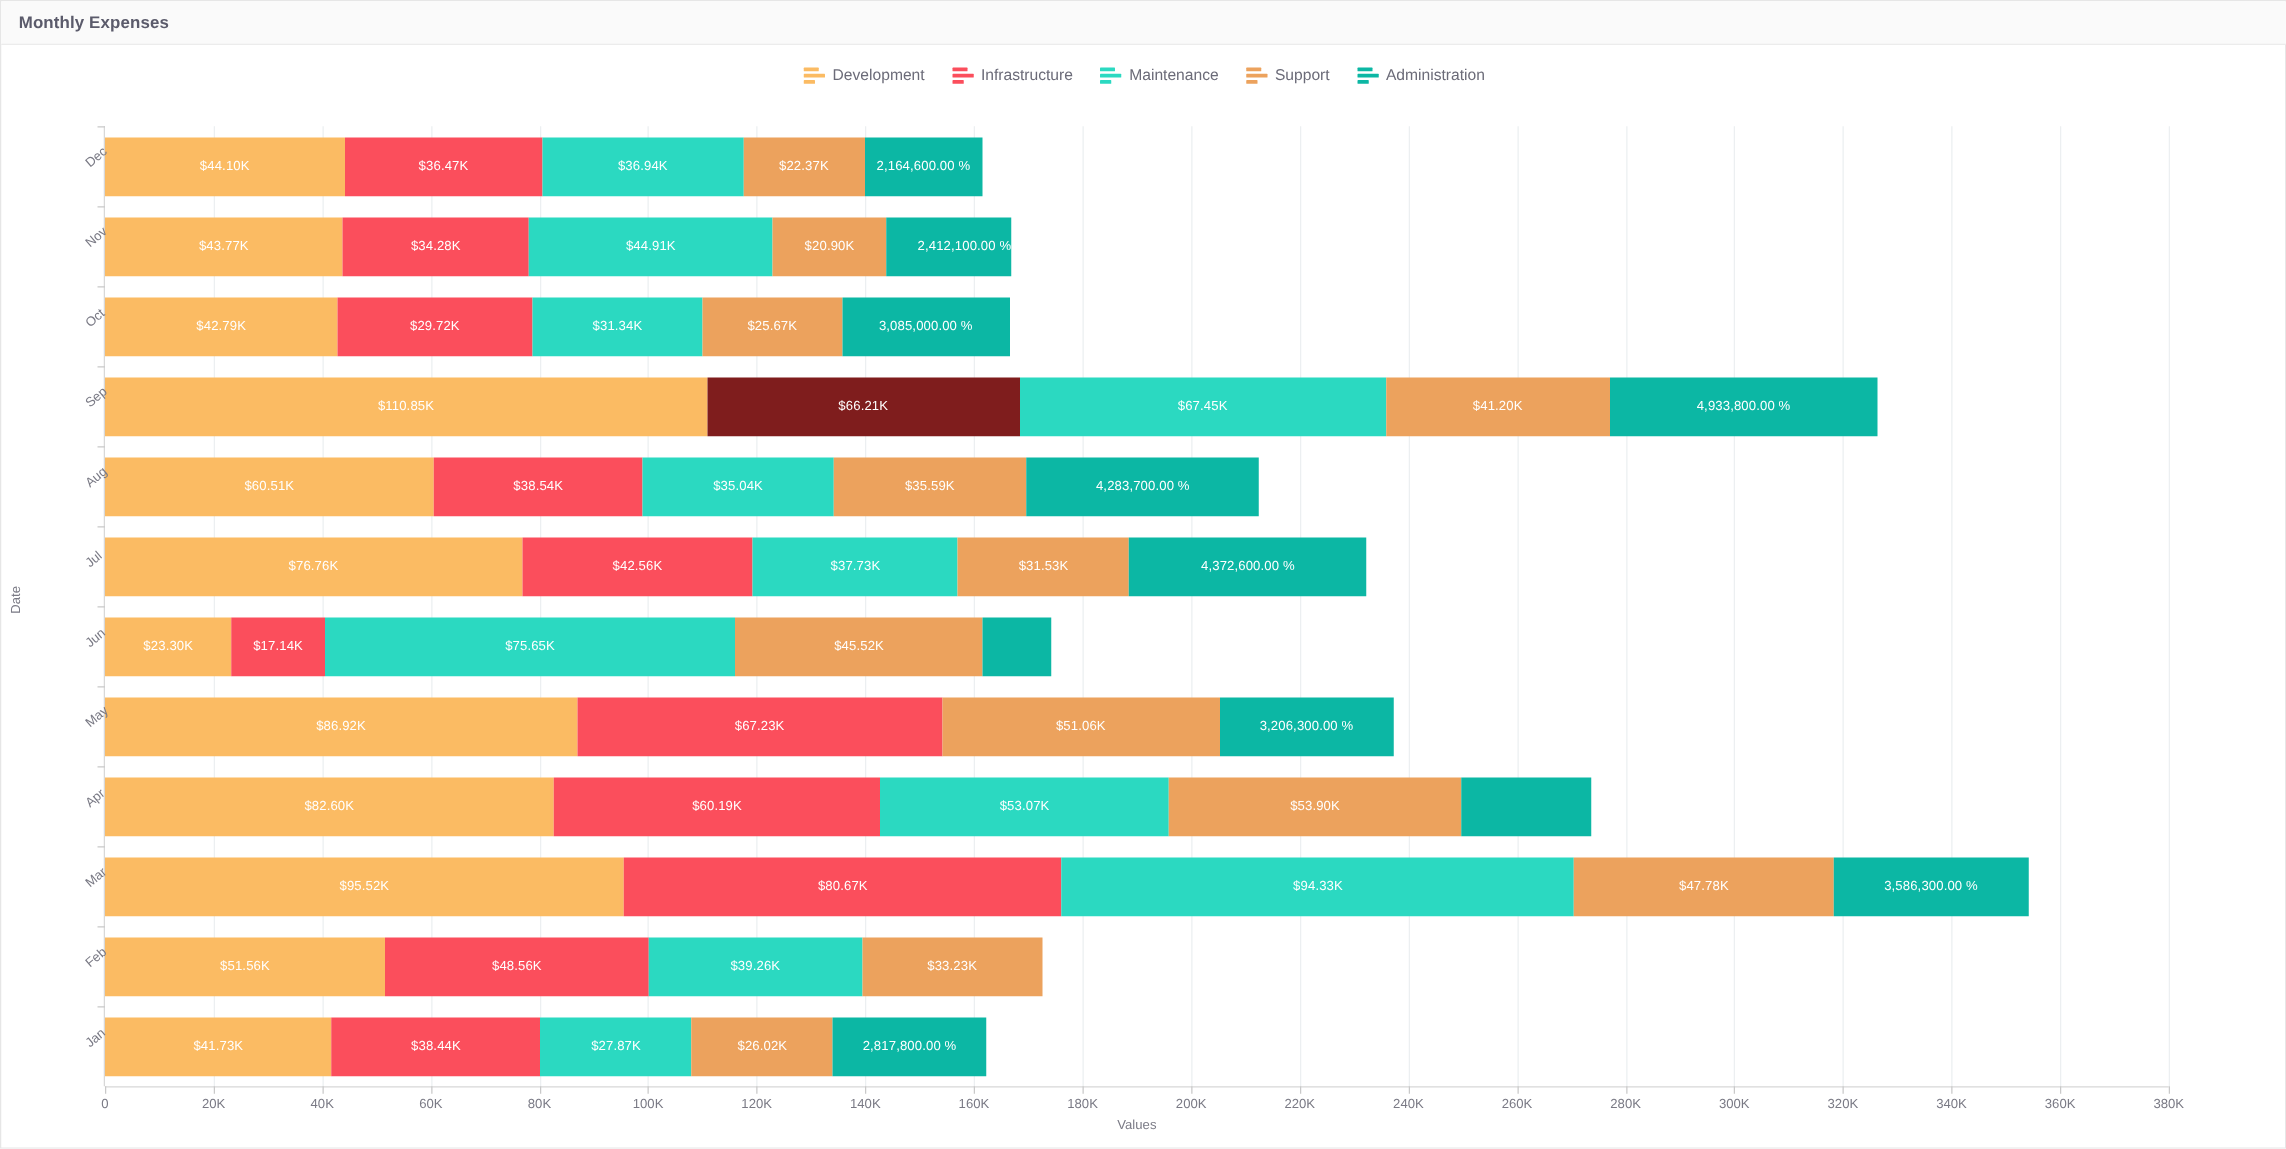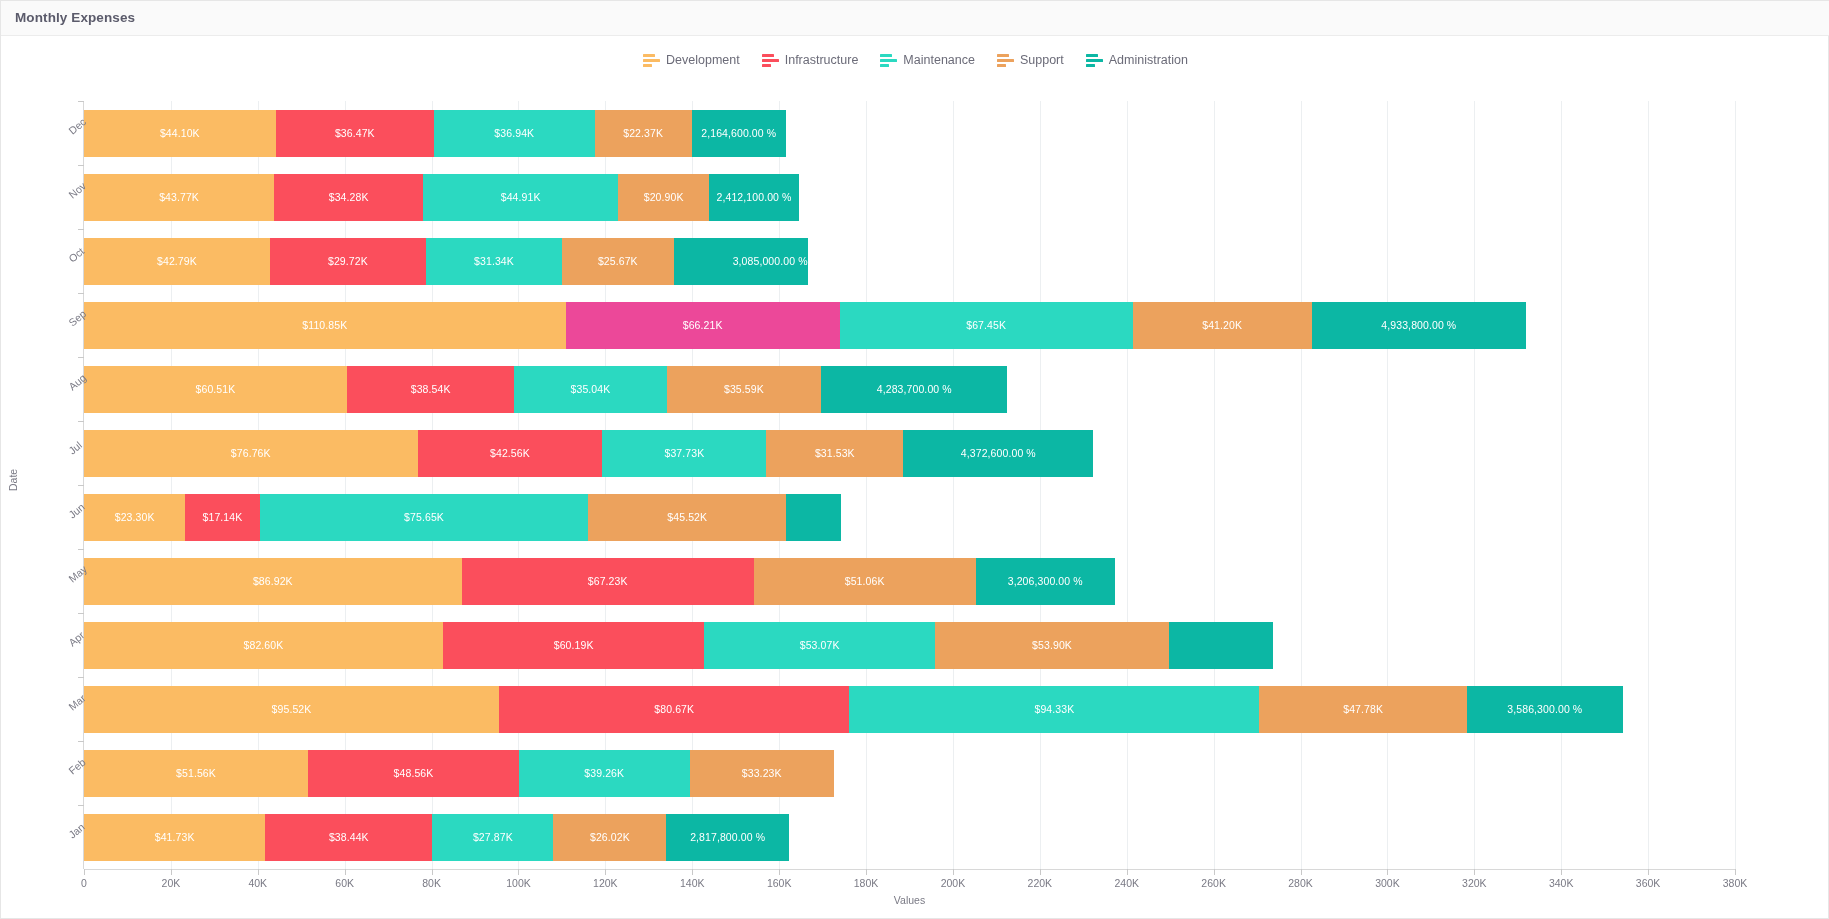--- a/index.html
+++ b/index.html
@@ -278,46 +278,46 @@
           </div>
           <div class="seg" title="Infrastructure" style="width: 148.938px; background: rgb(251, 78, 92);">
             <span class="seg-label">$34.28K</span>
           </div>
           <div class="seg" title="Maintenance" style="width: 195.122px; background: rgb(43, 217, 193);">
             <span class="seg-label">$44.91K</span>
           </div>
           <div class="seg" title="Support" style="width: 90.805px; background: rgb(236, 162, 93);">
             <span class="seg-label">$20.90K</span>
           </div>
-          <div class="seg" title="Administration" style="width: 90px; background: rgb(12, 183, 164);">
+          <div class="seg" title="Administration" style="width: 100px; background: rgb(12, 183, 164); justify-content: flex-end;">
             <span class="seg-label">2,412,100.00 %</span>
           </div>
         </div>
         <div class="bar-row" style="top: 136.5px; height: 47px;">
           <div class="seg" title="Development" style="width: 185.911px; background: rgb(251, 187, 99);">
             <span class="seg-label">$42.79K</span>
           </div>
           <div class="seg" title="Infrastructure" style="width: 156px; background: rgb(251, 78, 92);">
             <span class="seg-label">$29.72K</span>
           </div>
           <div class="seg" title="Maintenance" style="width: 136.164px; background: rgb(43, 217, 193);">
             <span class="seg-label">$31.34K</span>
           </div>
           <div class="seg" title="Support" style="width: 111.529px; background: rgb(236, 162, 93);">
             <span class="seg-label">$25.67K</span>
           </div>
-          <div class="seg" title="Administration" style="width: 134.035px; background: rgb(12, 183, 164); justify-content: flex-end;">
+          <div class="seg" title="Administration" style="width: 134.035px; background: rgb(12, 183, 164);">
             <span class="seg-label">3,085,000.00 %</span>
           </div>
         </div>
         <div class="bar-row" style="top: 200.5px; height: 47px;">
           <div class="seg" title="Development" style="width: 481.614px; background: rgb(251, 187, 99);">
             <span class="seg-label">$110.85K</span>
           </div>
-          <div class="seg" title="Infrastructure" style="width: 274px; background: #ec4899;">
+          <div class="seg" title="Infrastructure" style="width: 250px; background: #7f1d1d;">
             <span class="seg-label">$66.21K</span>
           </div>
           <div class="seg" title="Maintenance" style="width: 293.053px; background: rgb(43, 217, 193);">
             <span class="seg-label">$67.45K</span>
           </div>
           <div class="seg" title="Support" style="width: 179.003px; background: rgb(236, 162, 93);">
             <span class="seg-label">$41.20K</span>
           </div>
           <div class="seg" title="Administration" style="width: 214.361px; background: rgb(12, 183, 164);">
             <span class="seg-label">4,933,800.00 %</span>

